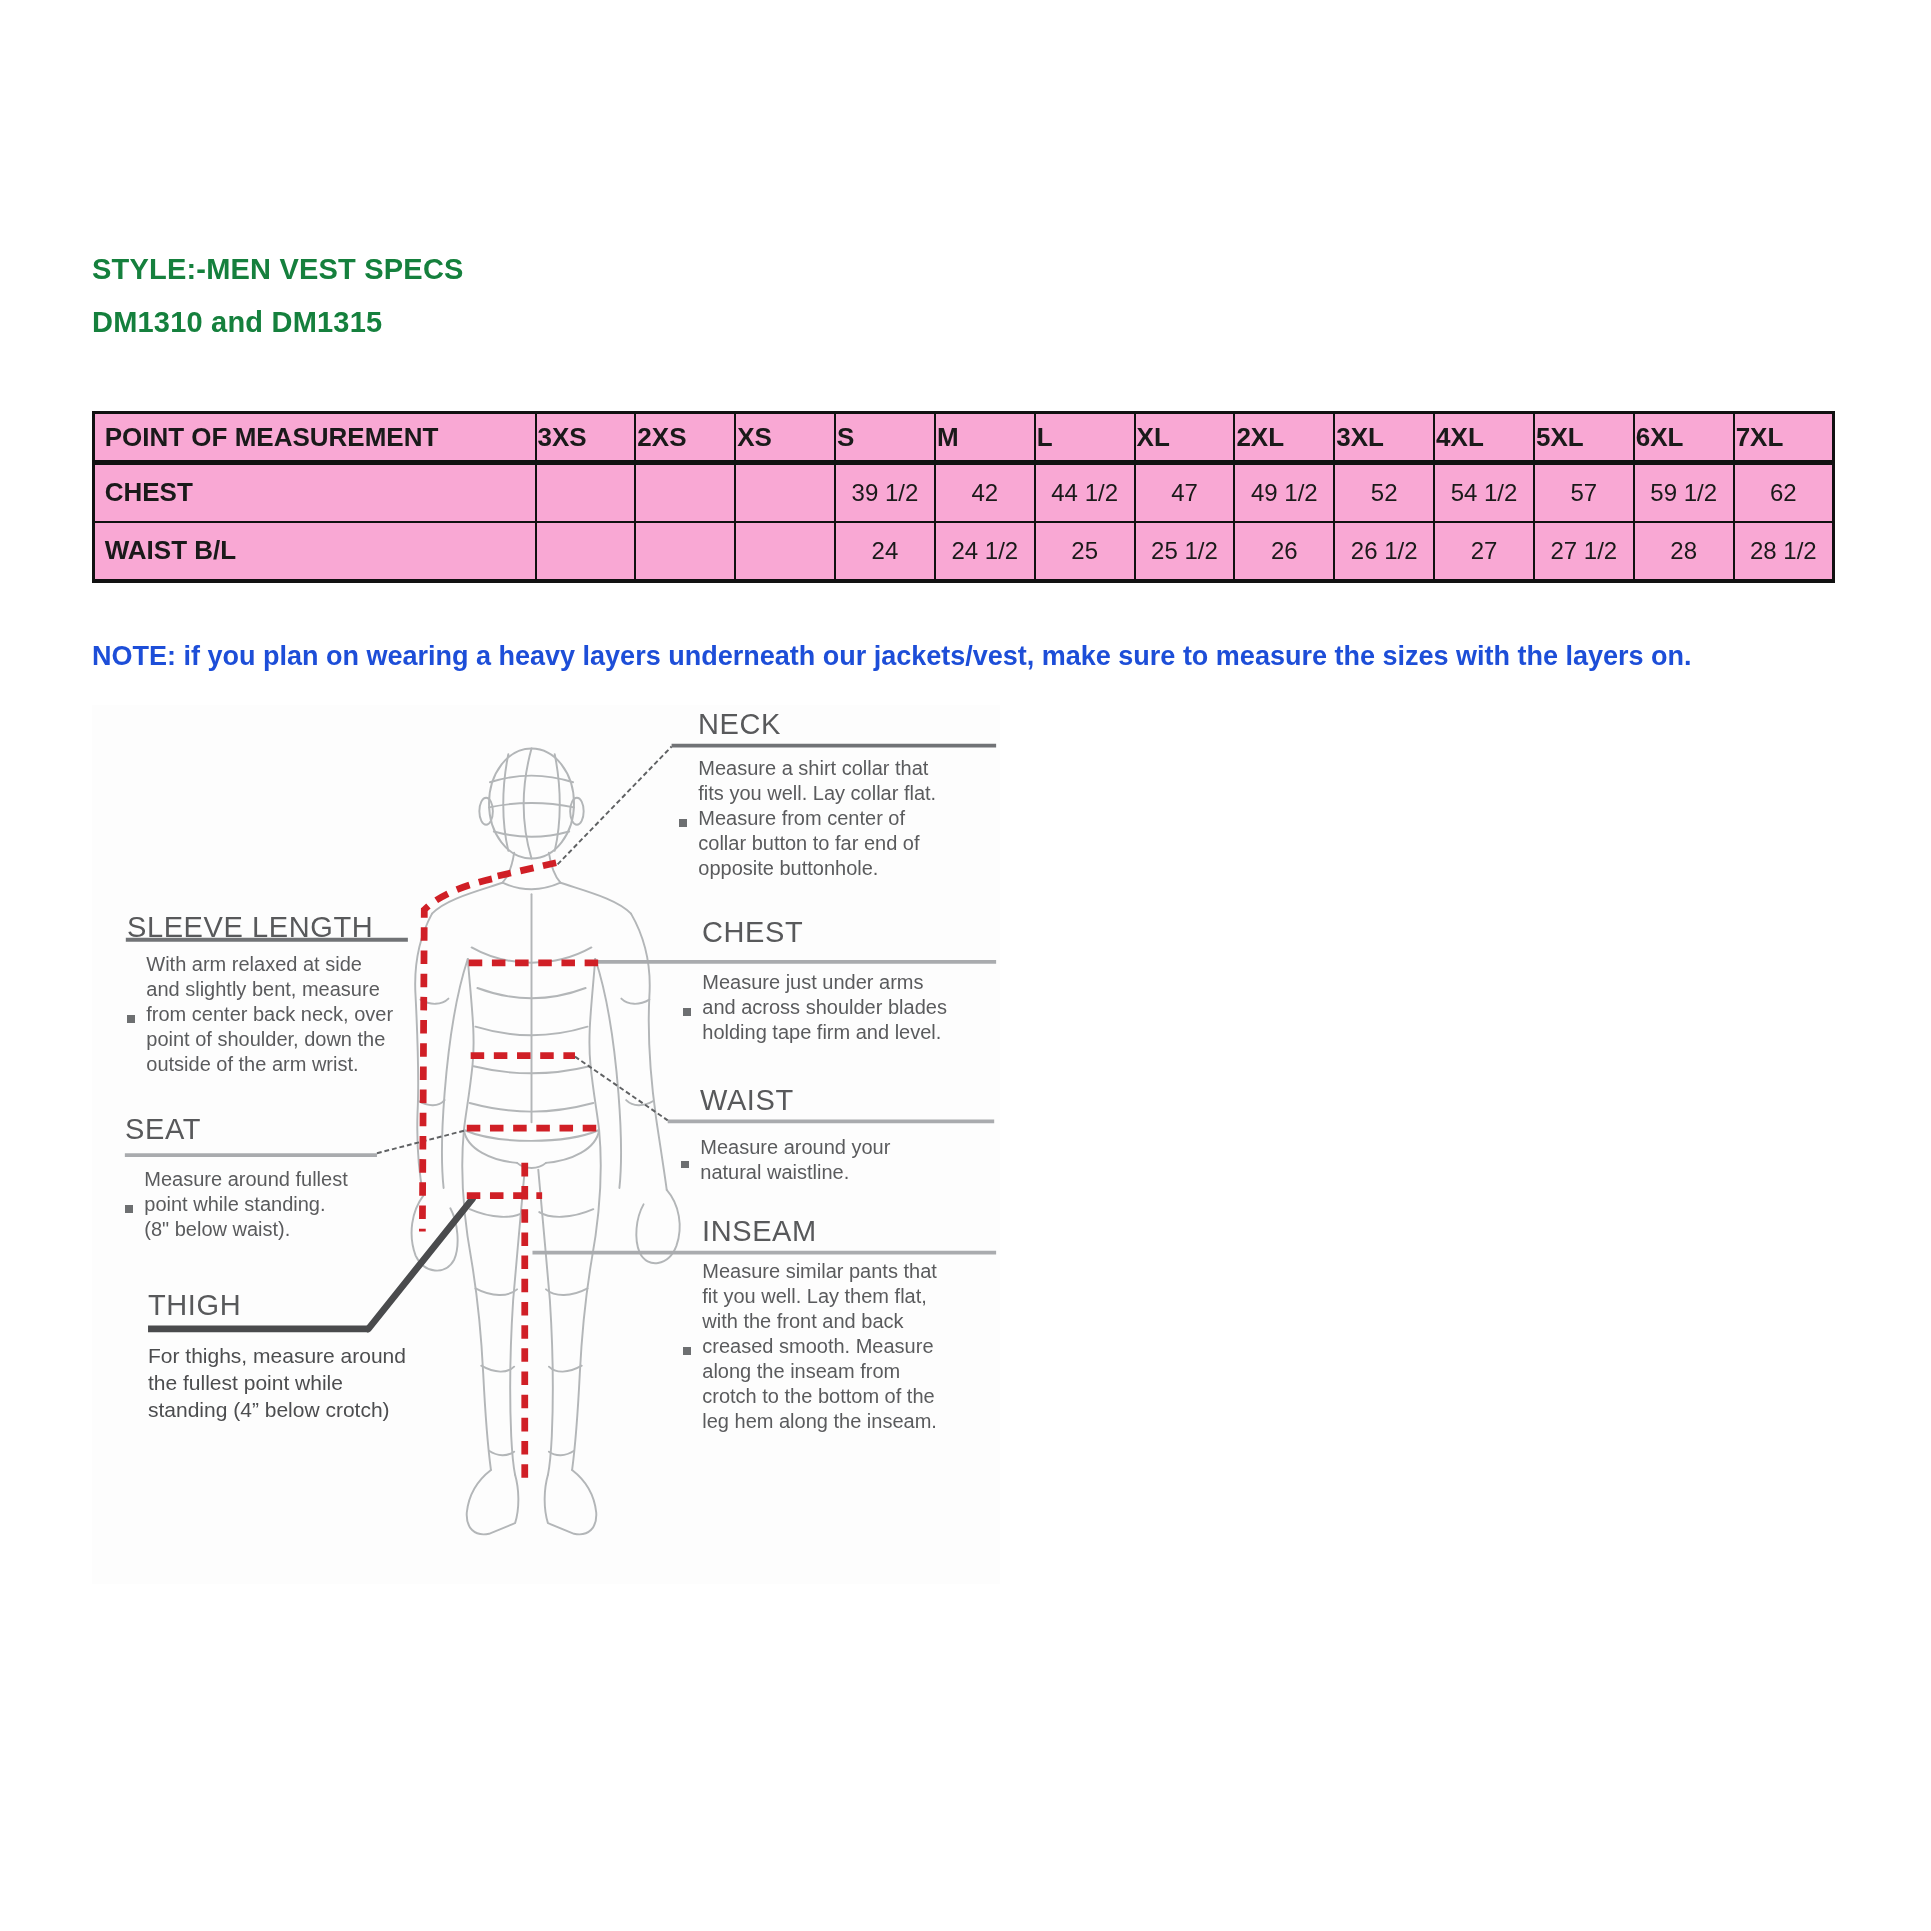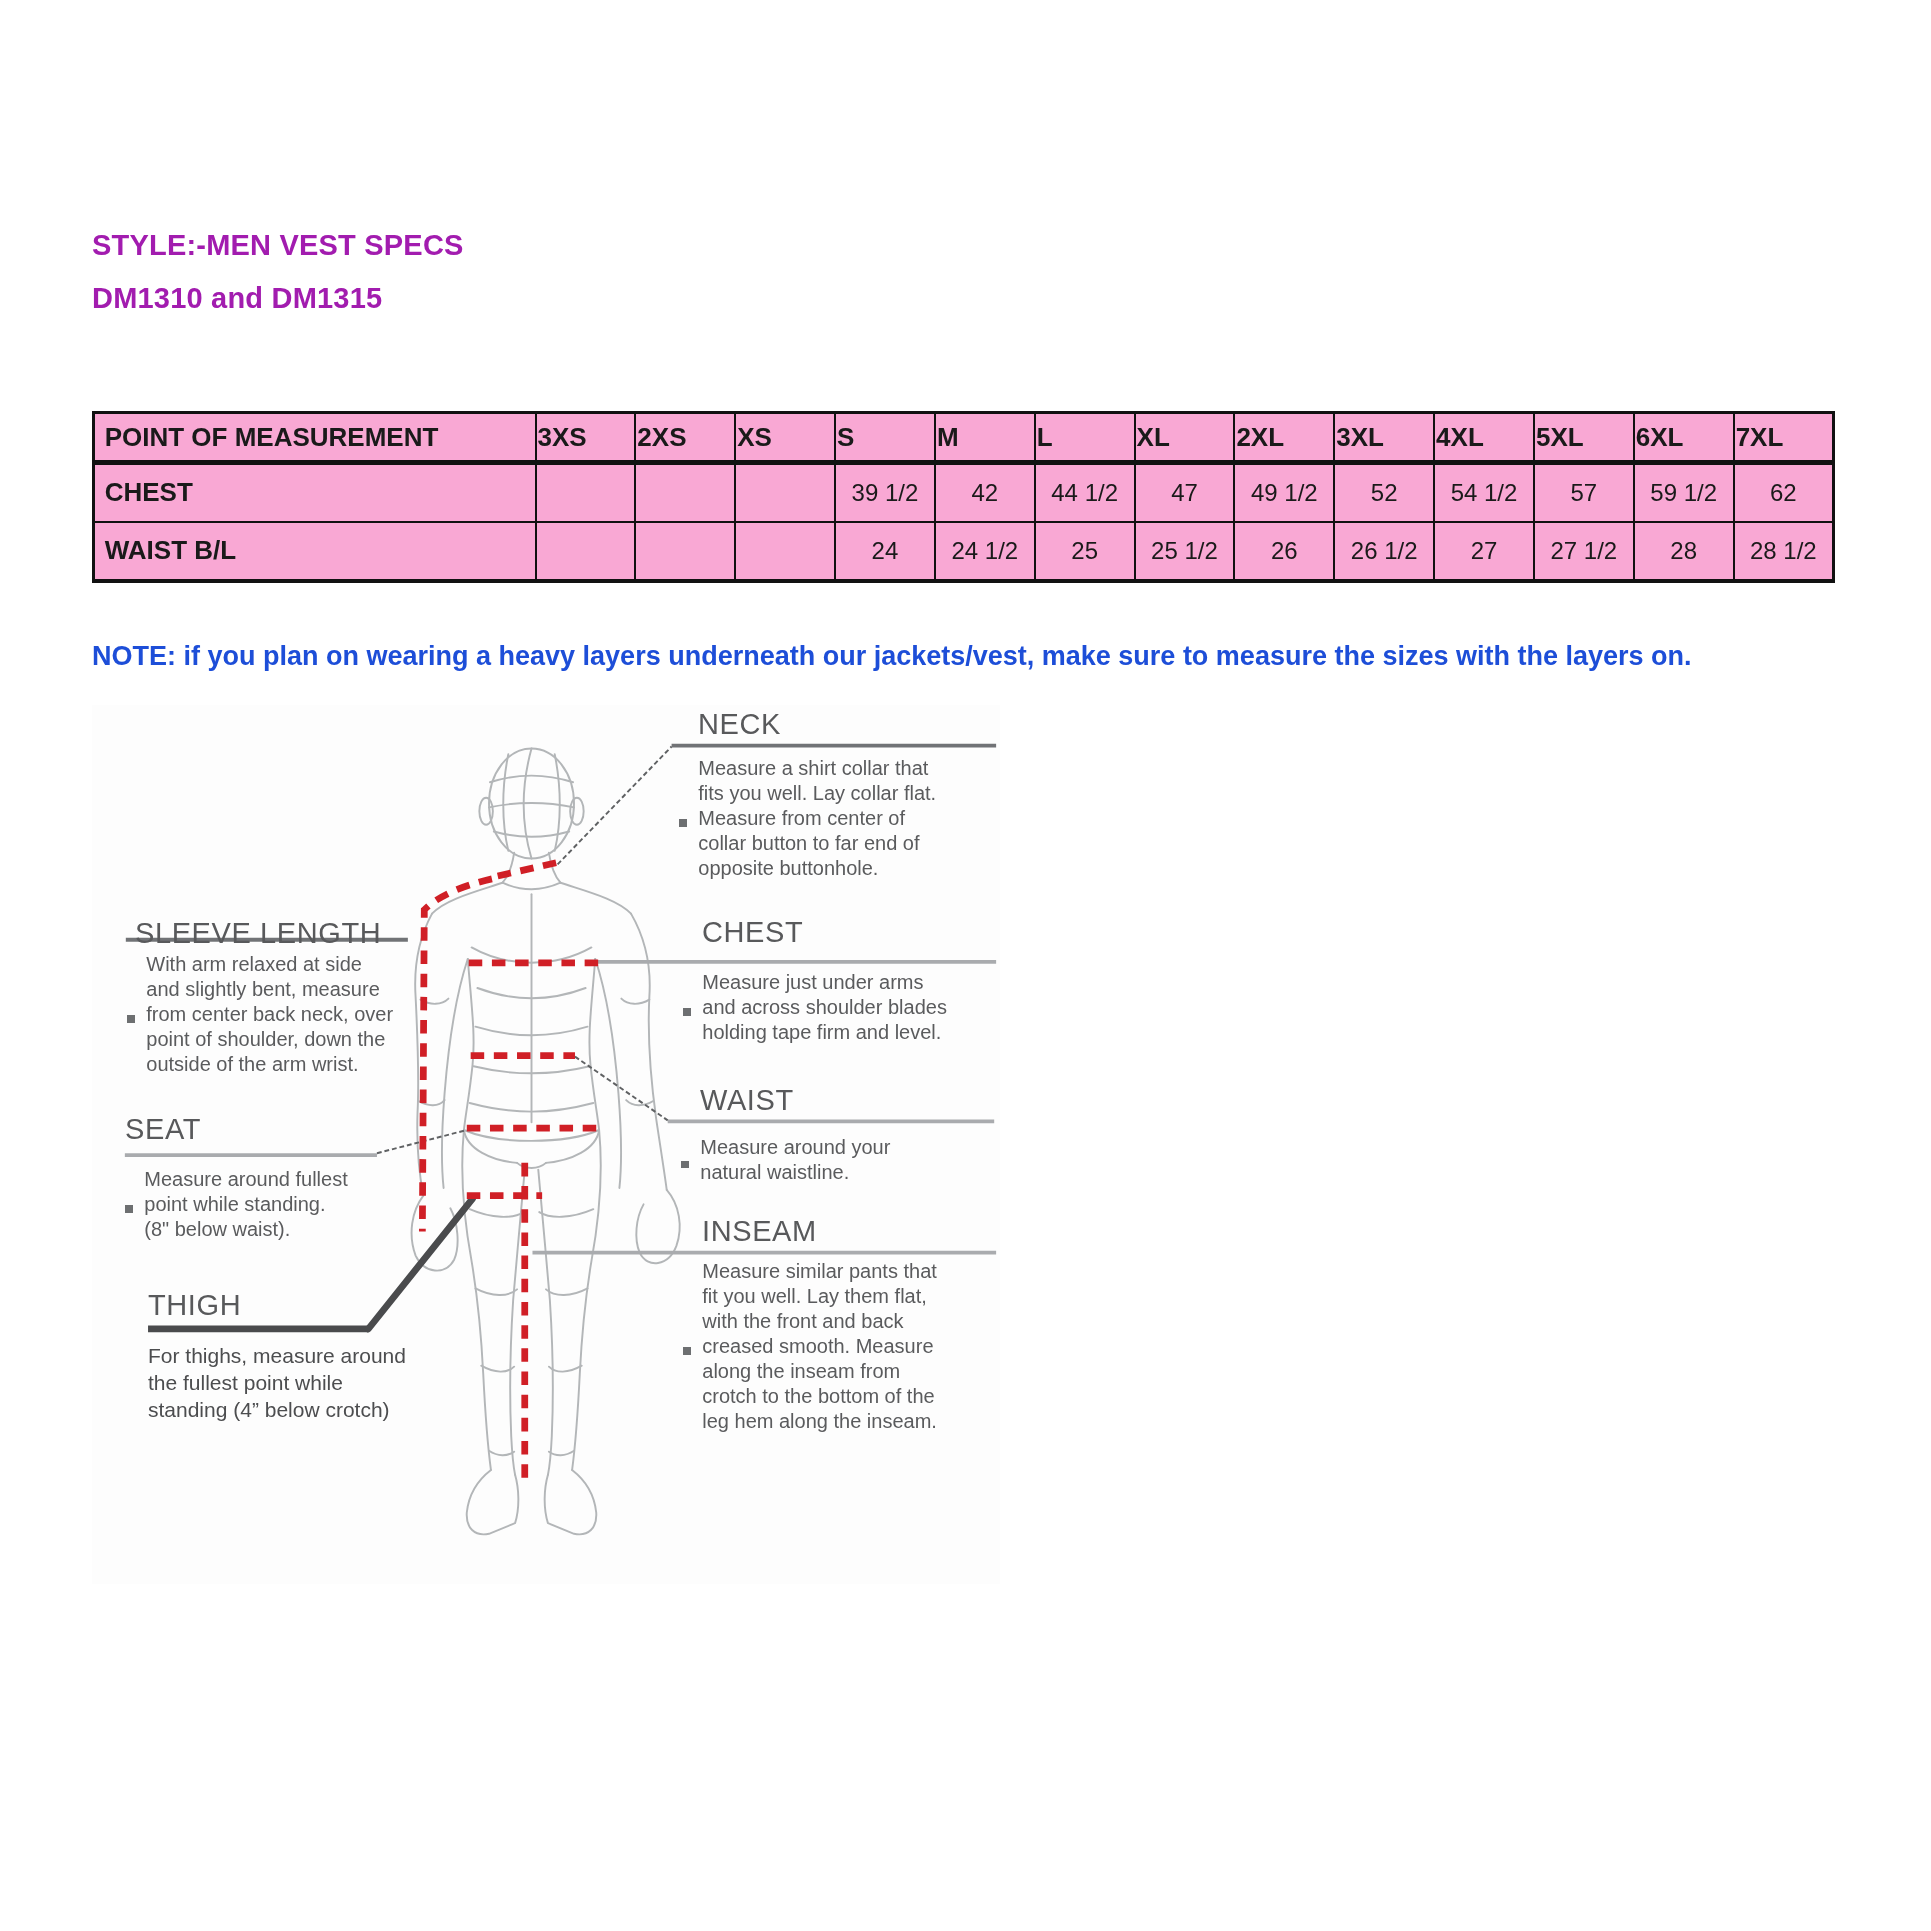--- a/index.html
+++ b/index.html
@@ -1,20 +1,20 @@
 <!DOCTYPE html>
 <html><head>
 <meta charset="utf-8">
 <style>
   html,body{margin:0;padding:0;background:#ffffff;}
   .page{position:relative;width:1931px;height:1931px;background:#ffffff;overflow:hidden;
         font-family:"Liberation Sans",sans-serif;color:#1a1a1a;}
 
   
-  .doc-title{position:absolute;left:92px;font-weight:bold;font-size:29px;letter-spacing:0.2px;color:#a21caf;}
+  .doc-title{position:absolute;left:92px;font-weight:bold;font-size:29px;letter-spacing:0.2px;color:#15803d;margin-top:24px;}
   .t1{top:229px;}
   .t2{top:282px;}
   .note{position:absolute;left:92px;top:641px;font-weight:bold;font-size:27px;color:#1d4ed8;}
 
   
   #size-table{position:absolute;left:92px;top:411px;width:1743px;border-collapse:collapse;
               table-layout:fixed;border:3.9px solid #111;border-bottom:4.8px solid #111;}
   #size-table th,#size-table td{border:2.9px solid #111;background:#f9a8d4;}
   #size-table thead th{border-bottom:5.8px solid #111;height:44px;font-size:26px;}
   #size-table tbody tr{height:59px;}
@@ -25,21 +25,21 @@
   
   .diagram{position:absolute;left:92px;top:705px;width:908px;height:879px;background:#fdfdfd;}
   .diagram svg{position:absolute;left:0;top:0;}
   .d-head{position:absolute;font-size:29px;color:#58595b;letter-spacing:0.6px;white-space:nowrap;}
   .d-body{position:absolute;display:flex;align-items:center;}
   .sq{width:7.7px;height:7.7px;background:#6d6f71;margin-top:8.7px;margin-right:11.6px;flex:0 0 auto;}
   .d-text{font-size:20px;line-height:25px;color:#5a5b5d;white-space:pre-line;}
   .thigh-text{position:absolute;font-size:21px;line-height:27px;color:#4c4d4f;white-space:pre-line;}
 
   
-  .h-sleeve{left:35px;top:212px;margin-left:8px;}   .b-sleeve{left:35px;top:247px;width:319px;}
+  .h-sleeve{left:35px;top:206px;}   .b-sleeve{left:35px;top:247px;width:319px;}
   .h-seat{left:33px;top:408px;}     .b-seat{left:33px;top:462px;width:290px;}
   .h-thigh{left:56px;top:584px;}    .b-thigh{left:56px;top:637px;width:328px;}
   .h-neck{left:606px;top:2.9px;}      .b-neck{left:587px;top:51px;width:309px;}
   .h-chest{left:610px;top:211px;}   .b-chest{left:591px;top:265px;width:309px;}
   .h-waist{left:608px;top:379px;}   .b-waist{left:589px;top:430px;width:309px;}
   .h-inseam{left:610px;top:510px;}  .b-inseam{left:591px;top:554px;width:309px;}
 </style>
 </head>
 <body>
 

